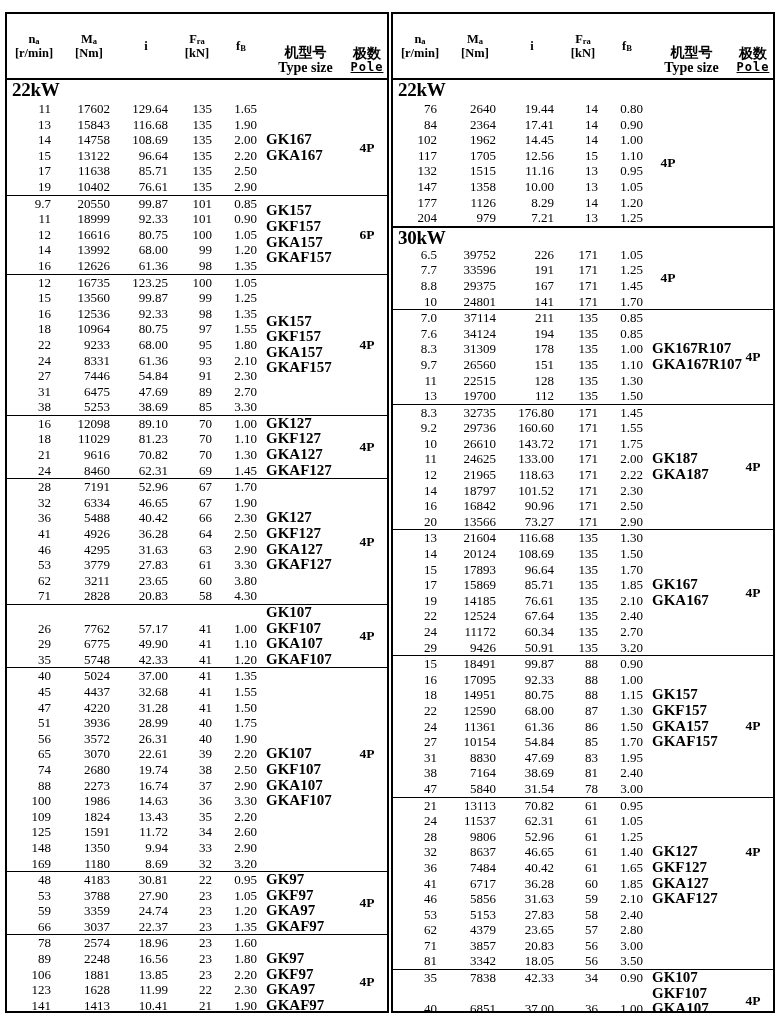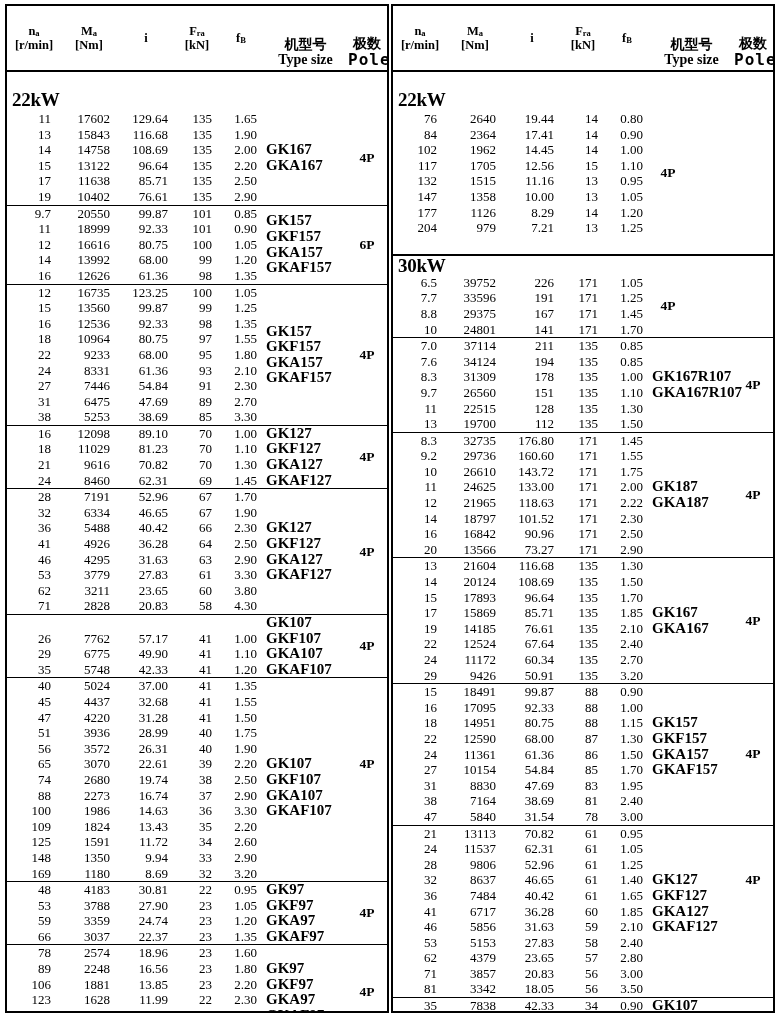--- a/index.html
+++ b/index.html
@@ -11,21 +11,21 @@
     width: 780px;
     height: 1018px;
     font-family: "Liberation Serif", "DejaVu Serif", serif;
     color: #000000;
     overflow: hidden;
   }
   .page {
     width: 780px;
     height: 1018px;
     box-sizing: border-box;
-    padding: 4px 5px 5px 5px;
+    padding: 12px 5px 5px 5px;
     display: flex;
     flex-direction: row;
   }
   .panel {
     box-sizing: border-box;
     border: 2.5px solid #000;
     display: flex;
     flex-direction: column;
     overflow: hidden;
   }
@@ -62,23 +62,24 @@
     font-size: 14px;
     font-weight: bold;
     margin-top: 28px;
   }
   .th-en {
     font-size: 14px;
     font-weight: bold;
   }
   .th-pole-en {
     font-family: "DejaVu Sans Mono", "Liberation Mono", monospace;
-    font-size: 16px;
+    font-size: 12px;
     font-weight: bold;
     letter-spacing: 1px;
+    text-decoration: underline;
   }
 
   
   .c-na   { width: 54px; }
   .c-ma   { width: 56px; }
   .c-i    { width: 58px; }
   .c-fra  { width: 44px; }
   .c-fb   { width: 44px; }
   .c-type { width: 85px; }
   .c-pole { width: 38px; }
@@ -91,21 +92,20 @@
   }
   .power-band {
     box-sizing: border-box;
     font-size: 19px;
     font-weight: bold;
     letter-spacing: -0.3px;
     padding: 0 0 0 5px;
     height: 21px;
     line-height: 20px;
     border-bottom: none;
-    margin-top: 18px;
   }
   .power-band.topsep { border-top: 2.5px solid #000; }
 
   .group {
     display: flex;
     flex-direction: row;
     border-bottom: 1.6px solid #000;
     position: relative;
   }
   .group.nosep { border-bottom: none; }

